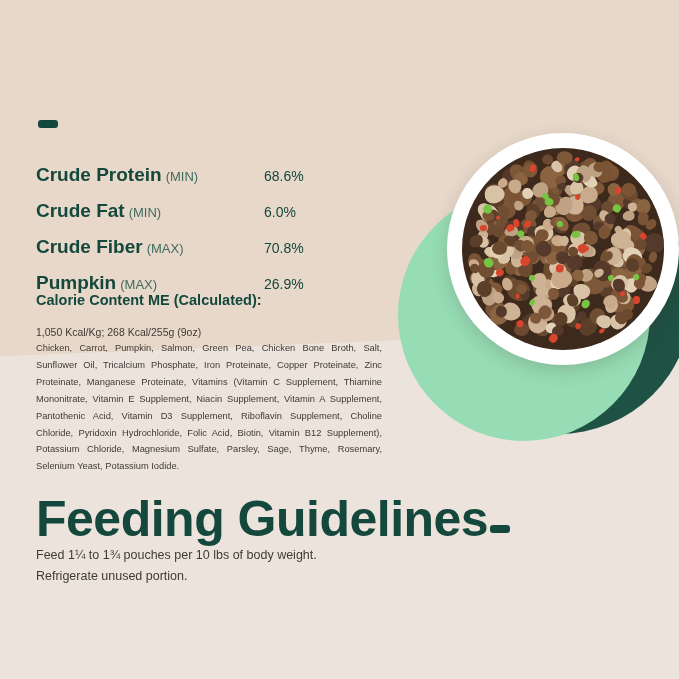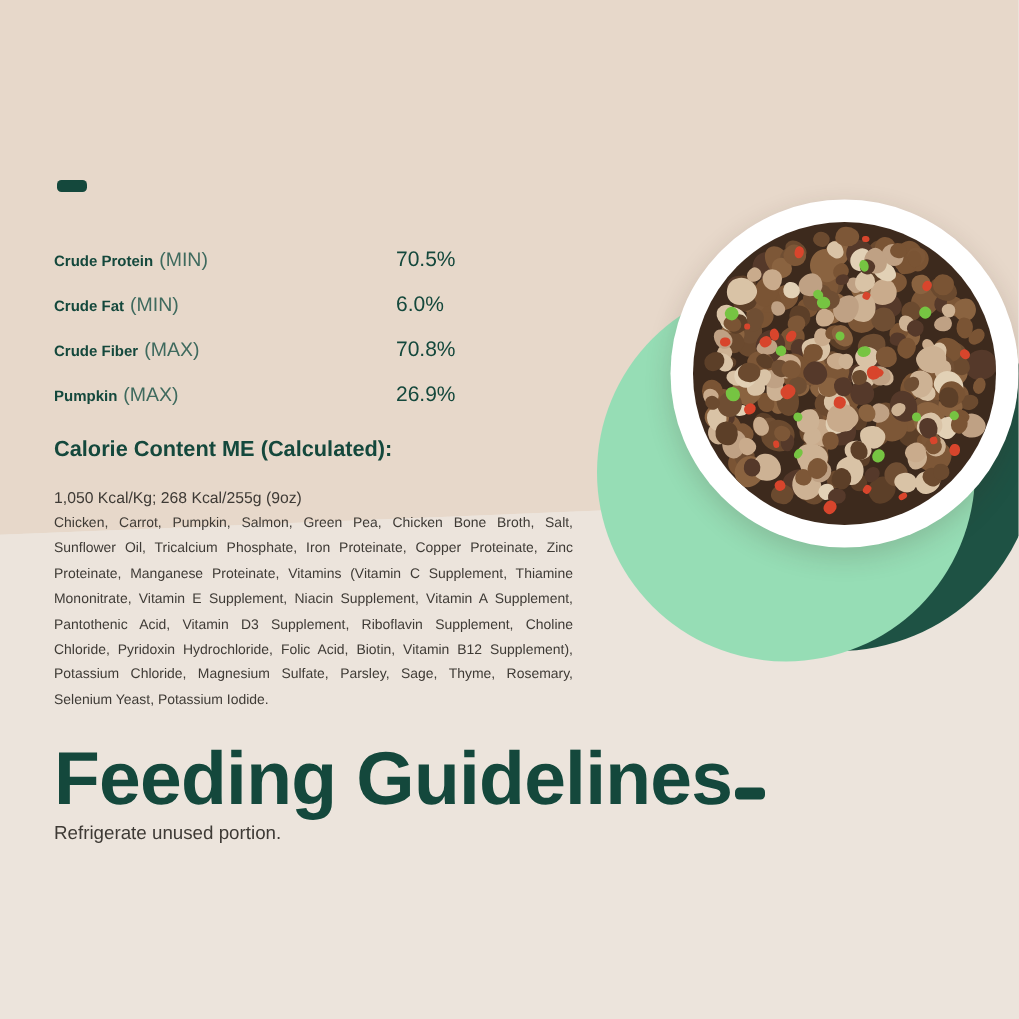--- a/index.html
+++ b/index.html
@@ -80,21 +80,21 @@
     border-radius:3px;
     vertical-align:baseline;
     margin-left:2px;
     margin-bottom:3px;
   }
 
   
   #analysis { position:absolute; left:36px; top:164px; width:290px; z-index:5; }
   .a-row { display:flex; align-items:baseline; margin-bottom:14px; }
   .a-name {
-    color:#14483c; font-weight:bold; font-size:10px;
+    color:#14483c; font-weight:bold; font-size:19px;
     flex:0 0 auto;
   }
   .a-qual {
     color:#3f6a5e; font-weight:normal; font-size:13px;
     margin-left:4px; flex:1 1 auto;
   }
   .a-val {
     color:#14483c; font-size:14px; flex:0 0 62px;
     text-align:left; margin-left:auto;
   }
@@ -464,21 +464,21 @@
 <h1 id="title-main" class="heading">
   <br>
   <span class="dot-mark"></span>
 </h1>
 
 <div id="analysis">
 
   <div class="a-row">
     <span class="a-name">Crude Protein</span>
     <span class="a-qual">(MIN)</span>
-    <span class="a-val">70.5%</span>
+    <span class="a-val">68.6%</span>
   </div>
 
   <div class="a-row">
     <span class="a-name">Crude Fat</span>
     <span class="a-qual">(MIN)</span>
     <span class="a-val">6.0%</span>
   </div>
 
   <div class="a-row">
     <span class="a-name">Crude Fiber</span>
@@ -499,14 +499,15 @@
   <div id="cal-sub">1,050 Kcal/Kg; 268 Kcal/255g (9oz)</div>
 </div>
 
 <p id="ingredients">Chicken, Carrot, Pumpkin, Salmon, Green Pea, Chicken Bone Broth, Salt, Sunflower Oil, Tricalcium Phosphate, Iron Proteinate, Copper Proteinate, Zinc Proteinate, Manganese Proteinate, Vitamins (Vitamin C Supplement, Thiamine Mononitrate, Vitamin E Supplement, Niacin Supplement, Vitamin A Supplement, Pantothenic Acid, Vitamin D3 Supplement, Riboflavin Supplement, Choline Chloride, Pyridoxin Hydrochloride, Folic Acid, Biotin, Vitamin B12 Supplement), Potassium Chloride, Magnesium Sulfate, Parsley, Sage, Thyme, Rosemary, Selenium Yeast, Potassium Iodide.</p>
 
 <h2 id="title-feeding" class="heading">
   <span>Feeding Guidelines</span><span class="dot-mark"></span>
 </h2>
 
 <div id="feeding-text">
+  <div>Feed 1¼ to 1¾ pouches per 10 lbs of body weight.</div>
   <div>Refrigerate unused portion.</div>
 </div>
 
 </body></html>

